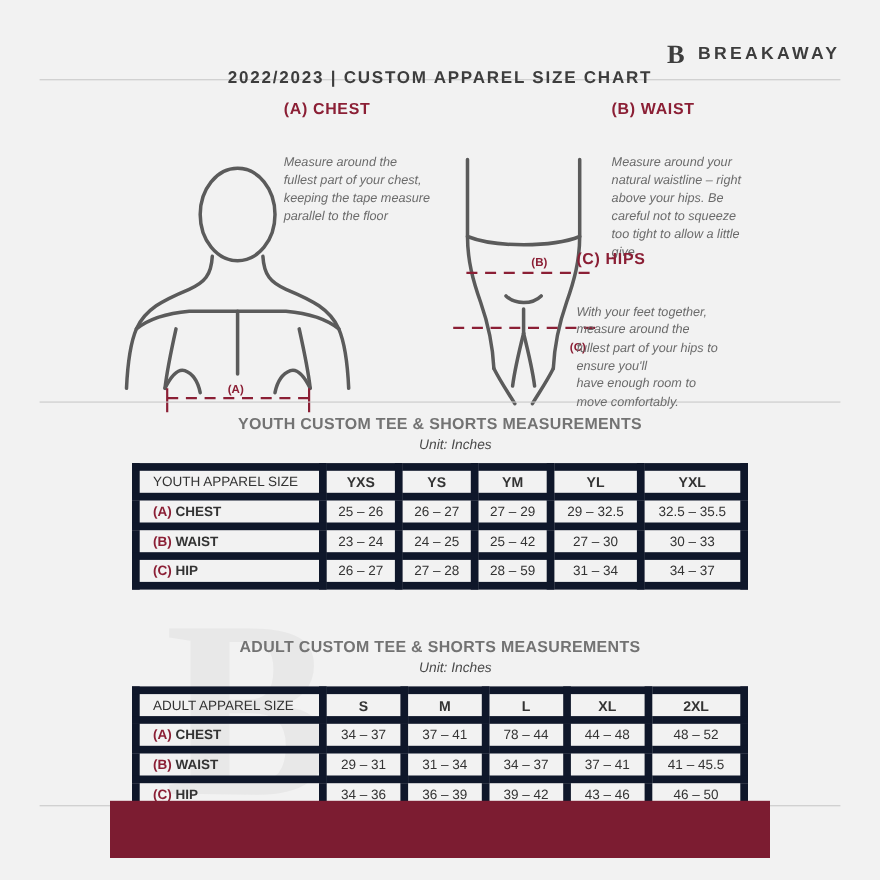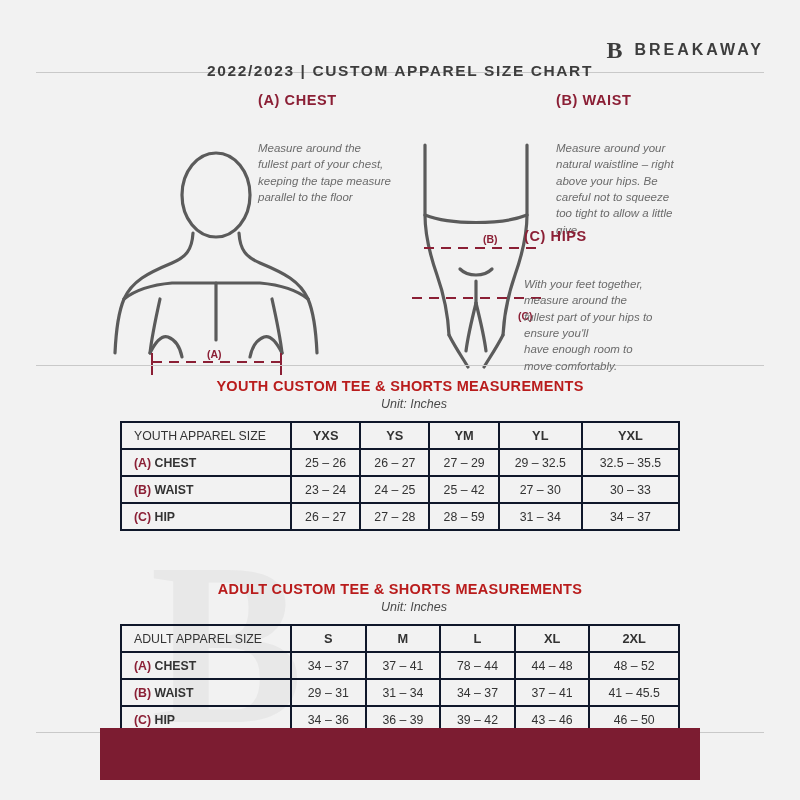--- a/index.html
+++ b/index.html
@@ -29,24 +29,24 @@
     font-weight: bold;
     color: #e8e8e8;
     font-family: "Liberation Serif", serif;
     line-height: 1;
     user-select: none;
     z-index: 0;
   }
   
   .header {
     position: absolute;
-    left: 0; top: 36px;
+    left: 0; top: 20px;
     width: 800px; height: 50px;
     display: flex;
-    align-items: center;
+    align-items: flex-end;
     justify-content: center;
     z-index: 3;
   }
   .header-title {
     font-size: 15.5px;
     font-weight: bold;
     letter-spacing: 1.6px;
     color: #3d3d3d;
   }
   .brand {
@@ -116,39 +116,39 @@
   
   .section {
     position: absolute;
     width: 800px;
     z-index: 2;
   }
   .sec-title {
     text-align: center;
     font-size: 14.5px;
     font-weight: bold;
-    color: #b91c1c;
+    color: #737373;
     letter-spacing: 0.3px;
   }
   .sec-unit {
     text-align: center;
     font-size: 12.5px;
     font-style: italic;
     color: #4a4a4a;
     margin-top: 3px;
     margin-left: 28px;
   }
   table {
     border-collapse: collapse;
     margin: 10px auto 0;
     width: 560px;
     background: transparent;
   }
   th, td {
-    border: 2px solid #0f172a;
+    border: 7px solid #0f172a;
     height: 27px;
     font-size: 12.3px;
     color: #333;
     text-align: center;
     padding: 0 4px;
   }
   th.rowhead, td.rowhead {
     text-align: left;
     padding-left: 12px;
     width: 170px;

